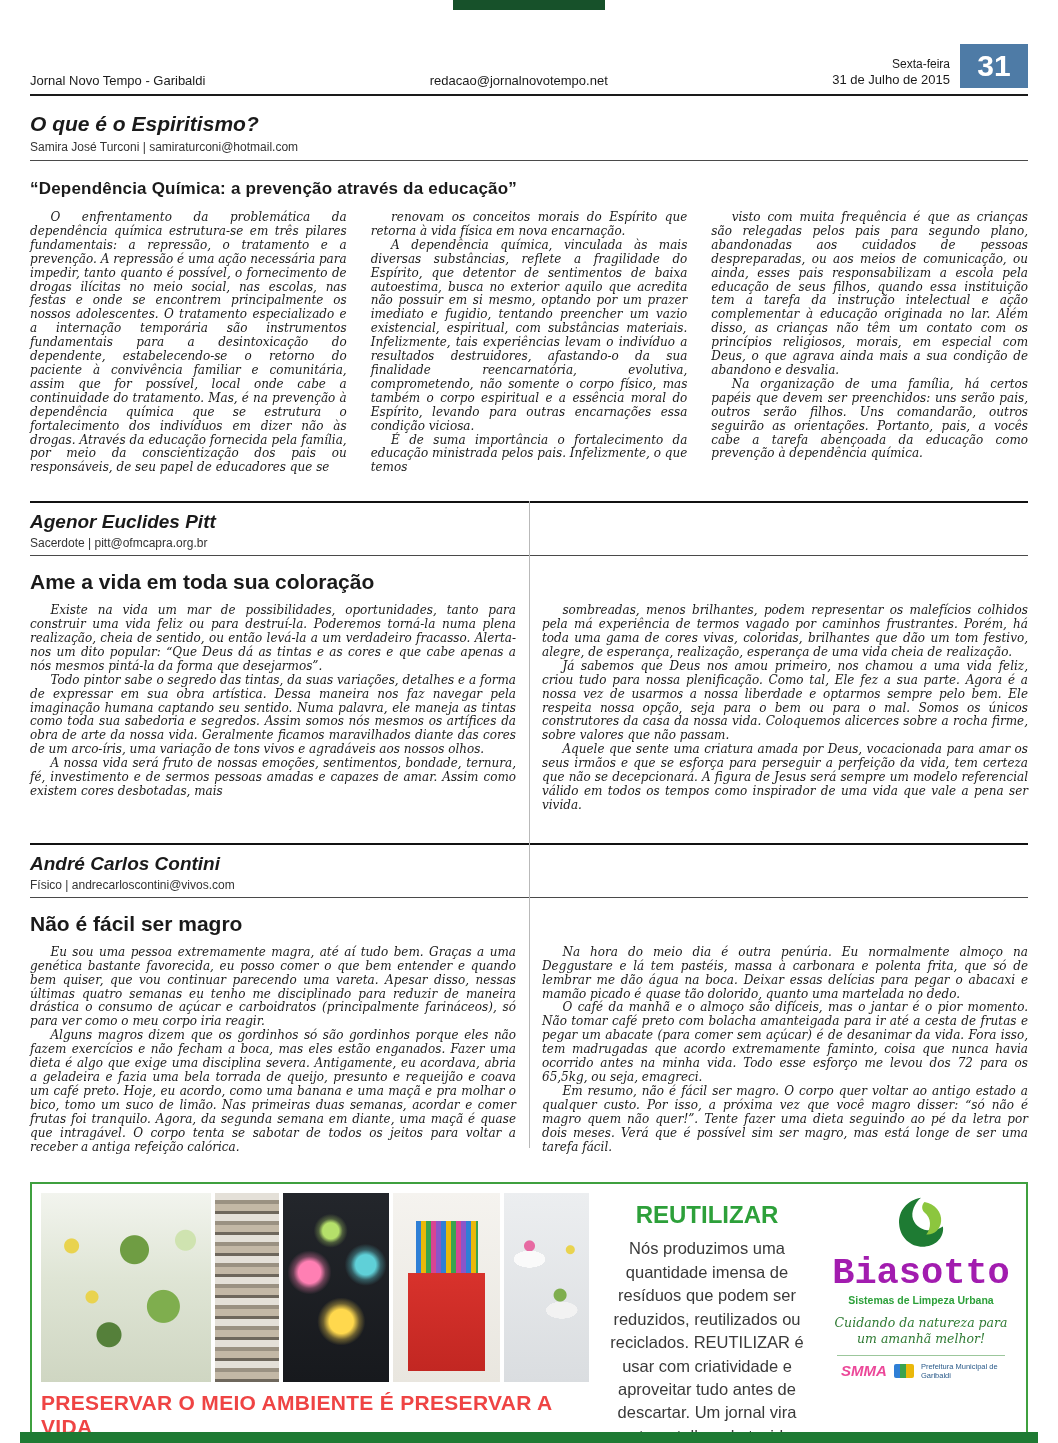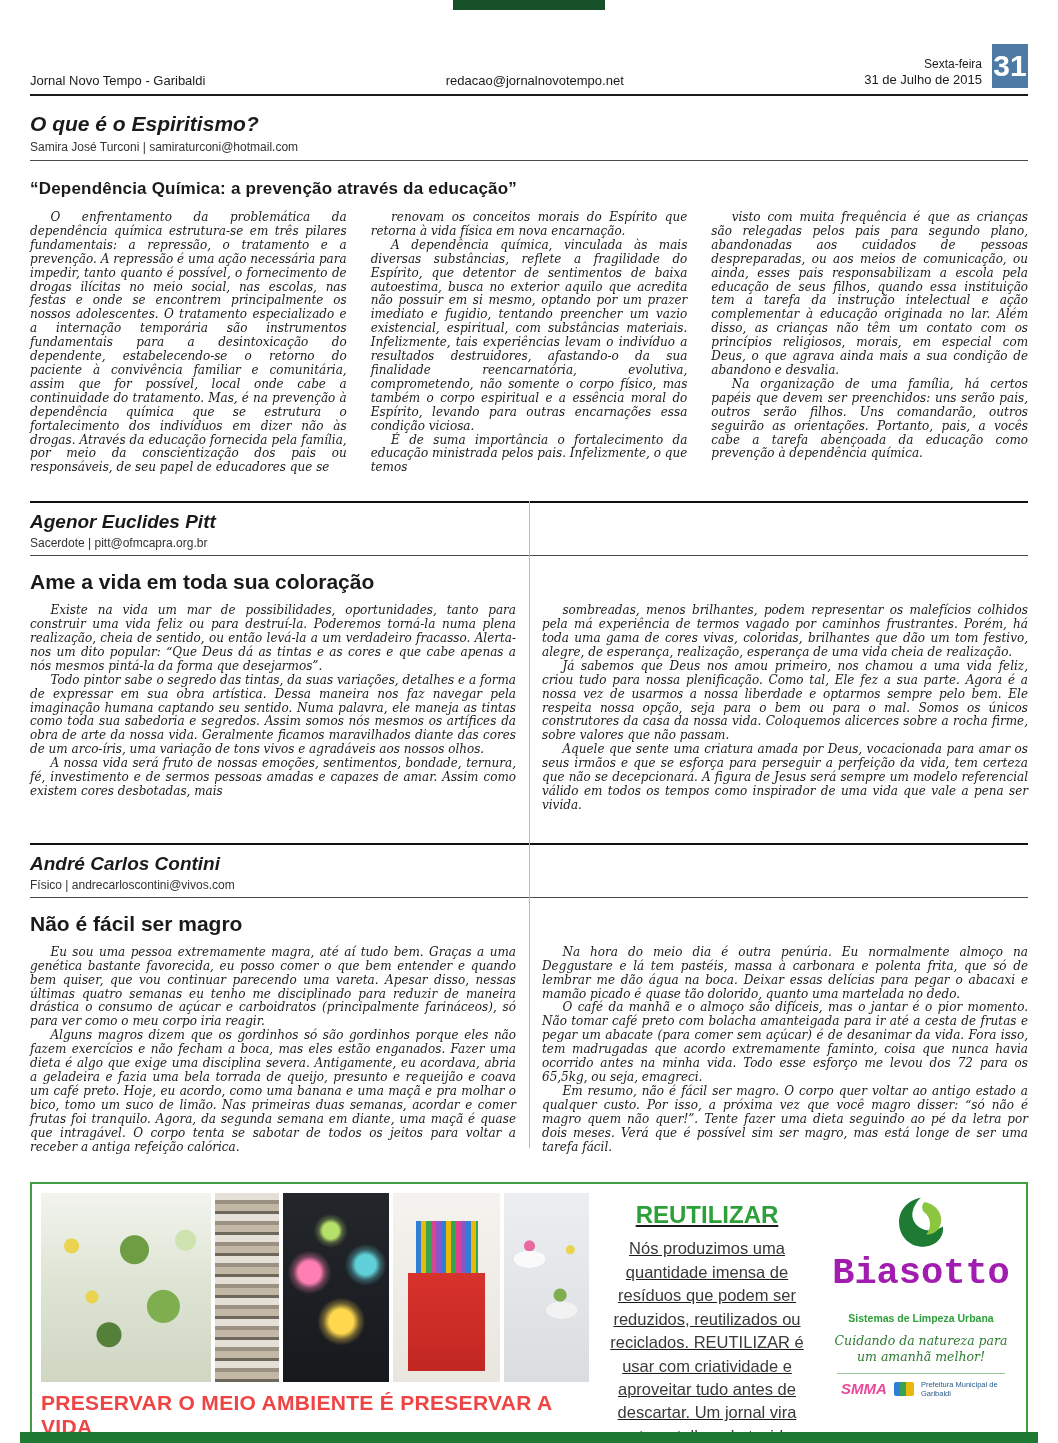--- a/index.html
+++ b/index.html
@@ -13,21 +13,21 @@
 
   
   .masthead{display:flex;justify-content:space-between;align-items:flex-end;margin-top:44px;}
   .mast-left{font-size:13px;}
   .mast-center{font-size:13px;}
   .mast-right{display:flex;align-items:flex-end;gap:10px;}
   .dateblock{text-align:right;line-height:1.25;}
   .weekday{font-size:12px;}
   .dateline{font-size:13px;}
   .pagenum{background:#4e7ba6;color:#fff;font-weight:bold;font-size:30px;
-           width:36px;height:44px;display:flex;align-items:center;justify-content:center;}
+           width:68px;height:44px;display:flex;align-items:center;justify-content:center;}
   .rule-main{border-top:2px solid #1a1a1a;margin-top:6px;}
   .rule-thin{border-top:1px solid #4a4a4a;}
 
   
   .sec-top{margin-top:16px;}
   .sec-title{font-size:21px;font-weight:bold;font-style:italic;margin:0;}
   .byline{font-size:12px;color:#333;margin:4px 0 6px;}
   .big-headline{font-size:17px;font-weight:bold;margin:18px 0 12px;letter-spacing:.2px;}
   .cols{display:flex;gap:24px;}
   .col{flex:1;}
@@ -74,27 +74,27 @@
   .photo-crocs{width:16%;
     background:
      radial-gradient(ellipse 26px 14px at 30% 35%, #fafafa 0 60%, transparent 61%),
      radial-gradient(ellipse 26px 14px at 68% 62%, #f2f2f2 0 60%, transparent 61%),
      radial-gradient(circle at 30% 28%, #e76aa2 0 5px, transparent 6px),
      radial-gradient(circle at 66% 54%, #7fae4e 0 6px, transparent 7px),
      radial-gradient(circle at 78% 30%, #e9d34f 0 4px, transparent 5px),
      linear-gradient(180deg,#eceef0,#dadde0);}
   .slogan{margin-top:9px;color:#ef4444;font-weight:bold;font-size:21px;letter-spacing:.3px;}
 
-  .ad-mid{flex:1;text-align:center;padding-top:4px;text-decoration:underline;}
+  .ad-mid{flex:1;text-align:center;padding-top:4px;}
   .ad-title{color:#2da03a;font-size:24px;font-weight:bold;margin:4px 0 8px;}
   .ad-body{font-size:16.5px;color:#3a3a3a;line-height:1.42;margin:0;}
 
   .ad-right{width:192px;text-align:center;padding-top:2px;}
   .brand{font-family:Liberation Mono, monospace;font-weight:bold;color:#a21caf;font-size:37px;line-height:1;}
-  .brand-sub{color:#2da03a;font-size:10.5px;font-weight:bold;margin-top:20px;}
+  .brand-sub{color:#2da03a;font-size:10.5px;font-weight:bold;margin-top:2px;}
   .tagline{font-family:"DejaVu Serif",serif;font-style:italic;color:#2f7a33;font-size:12.5px;margin-top:9px;line-height:1.25;}
   .smma-rule{border-top:1px solid #9cc79c;margin:8px 12px 6px;}
   .smma-row{display:flex;align-items:center;justify-content:center;gap:7px;}
   .smma-label{font-weight:bold;font-style:italic;font-size:15px;color:#ec4899;}
   .smma-emblem{width:20px;height:14px;border-radius:2px;
     background:linear-gradient(90deg,#2f7fd6 0 30%,#3aa34f 30% 60%,#eab80a 60% 100%);}
   .smma-sub{font-size:7.5px;color:#2a5a8a;text-align:left;line-height:1.2;max-width:80px;}
 </style>
 </head>
 <body>

